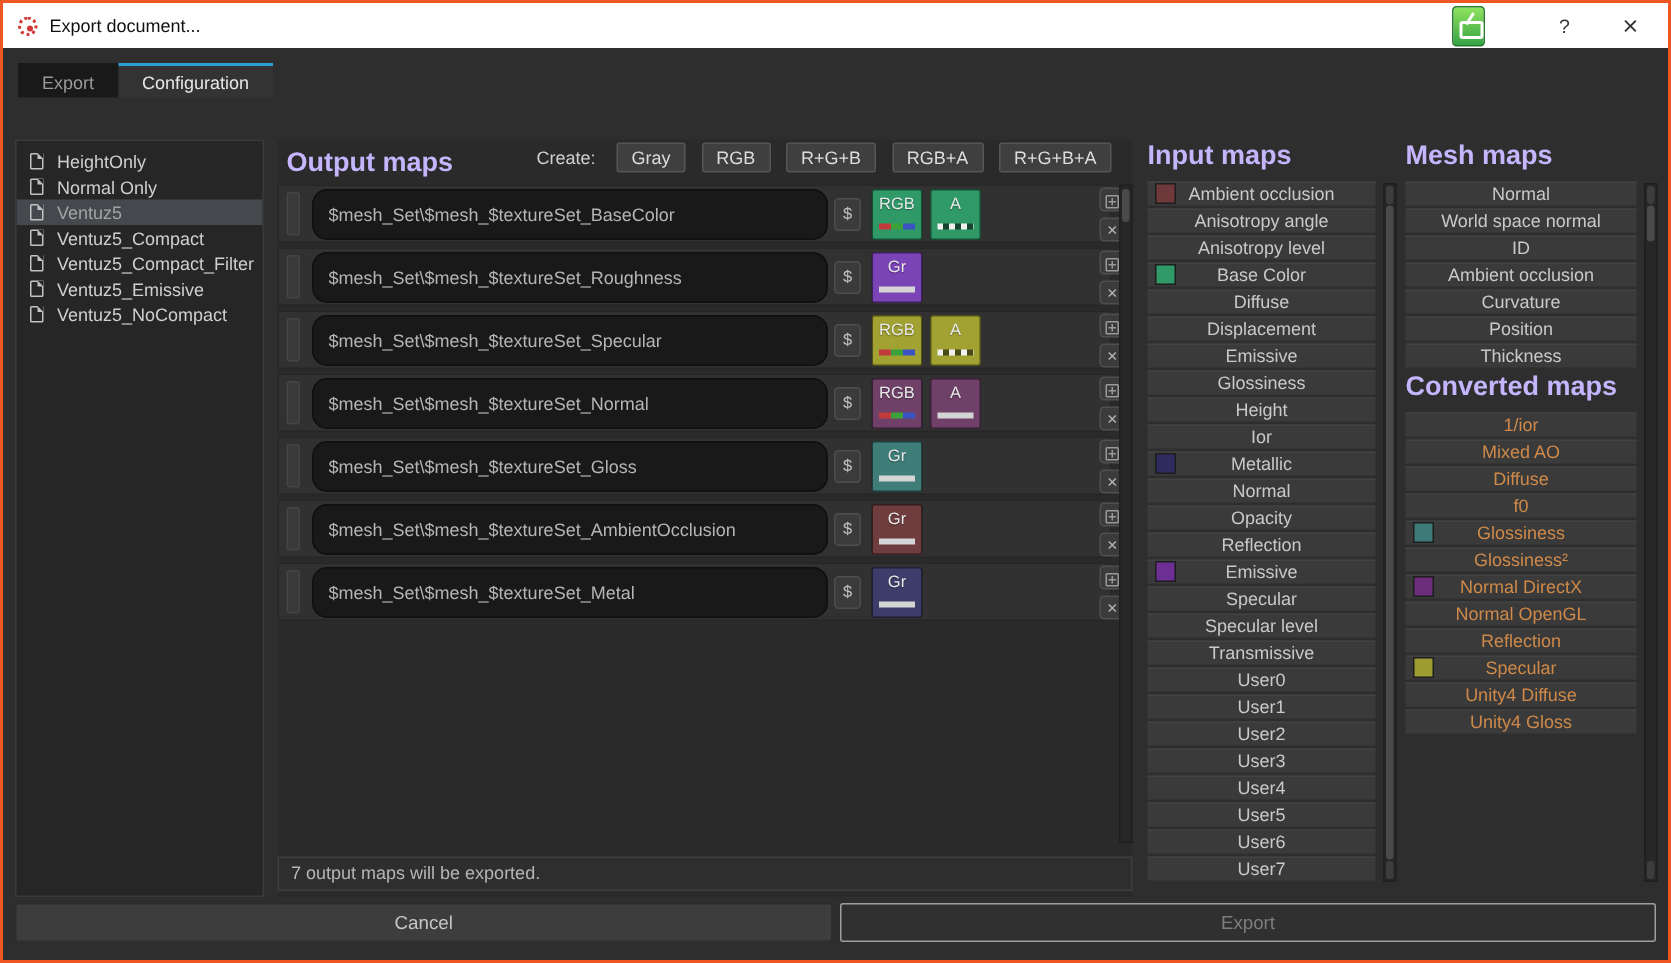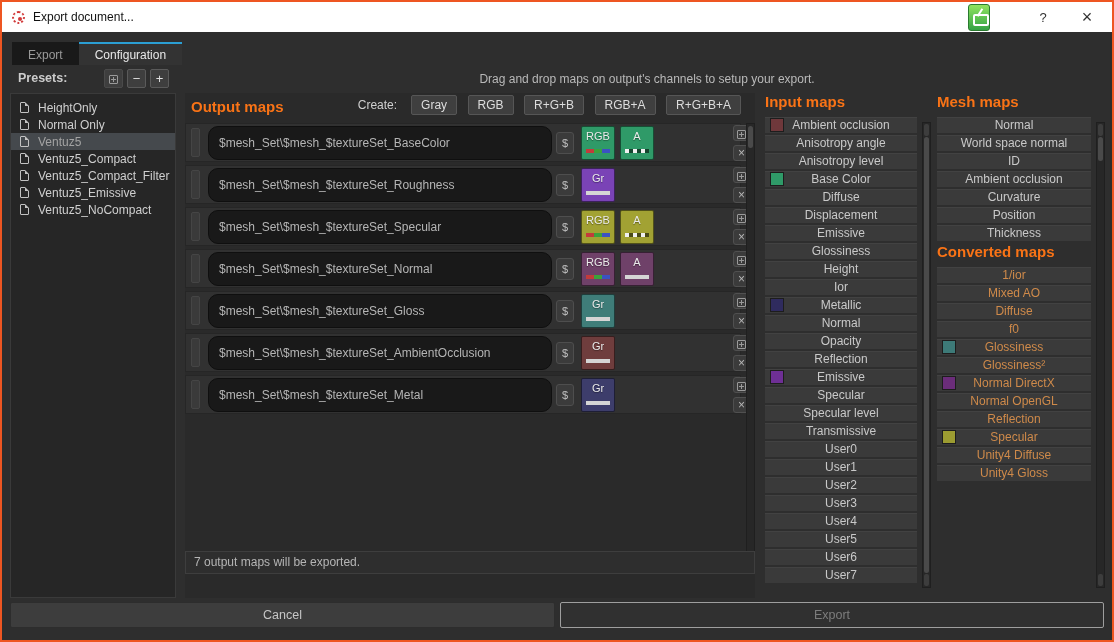--- a/index.html
+++ b/index.html
@@ -45,21 +45,21 @@
   .tool-btn.plus{left:148px;}
   .icon-dup{position:relative;display:inline-block;width:9px;height:9px;border:1px solid #9a9a9a;
     border-radius:1px;margin-top:4px;}
   .icon-dup::before{content:'';position:absolute;left:1px;top:3px;width:5px;height:1px;background:#9a9a9a;}
   .icon-dup::after{content:'';position:absolute;left:3px;top:1px;width:1px;height:5px;background:#9a9a9a;}
   .instruction{position:absolute;left:180px;right:0;top:6px;text-align:center;
     font-size:12px;color:#b9b9b9;}
 
   
   .panel{position:absolute;top:91px;height:505px;}
-  .panel h3{margin:0;font-size:15px;font-weight:bold;color:#f97316;}
+  .panel h3{margin:0;font-size:18px;font-weight:bold;color:#c4b5fd;}
 
   
   .presets-panel{left:8px;width:166px;background:#262626;border:1px solid #3a3a3a;
     padding-top:5px;overflow:hidden;}
   .pitem{display:flex;align-items:center;height:17px;padding-left:9px;font-size:12px;
     color:#cfcfcf;cursor:default;}
   .pitem.selected{background:#45494d;color:#a3a3a3;}
   .doc-icon{width:9px;height:11px;border:1px solid #c2c2c2;border-radius:1px;margin-right:9px;
     position:relative;flex:0 0 auto;}
   .doc-icon::after{content:'';position:absolute;right:-1px;top:-1px;border-style:solid;
@@ -87,21 +87,21 @@
   .chip{width:34px;height:34px;border:1px solid rgba(0,0,0,.5);border-radius:2px;margin-right:5px;
     position:relative;display:flex;flex-direction:column;align-items:center;cursor:default;}
   .chip-label{font-size:11px;color:#eaeaea;margin-top:3px;text-shadow:0 1px 1px rgba(0,0,0,.4);}
   .chip-line{position:absolute;left:4px;right:4px;bottom:6px;height:4px;}
   .chip-line.v-solid{background:#d5d5d5;}
   .chip-line.v-rgb{background:linear-gradient(to right,#c23b3b 0 33%,#3ba23b 33% 66%,#3b52c2 66% 100%);}
   .chip-line.v-dashed{background:repeating-linear-gradient(to right,#f0f0f0 0 4px,rgba(0,0,0,.55) 4px 8px);}
   .row-btns{margin-left:auto;display:flex;flex-direction:column;gap:4px;}
   .mini{width:17px;height:16px;background:#3b3b3b;border:1px solid #505050;border-radius:3px;
     color:#b5b5b5;font-size:12px;line-height:12px;padding:0;text-align:center;}
-  .status-box{position:absolute;left:0;right:0;bottom:24px;height:23px;background:#2e2e2e;
+  .status-box{position:absolute;left:0;right:0;bottom:4px;height:23px;background:#2e2e2e;
     border:1px solid #3e3e3e;color:#b5b5b5;font-size:12px;line-height:21px;padding-left:8px;}
 
   
   .sb{position:absolute;width:9px;background:#272727;border:1px solid #1f1f1f;}
   .sb .thumb{position:absolute;left:1px;right:1px;background:#4a4a4a;border-radius:3px;}
   .sb .cap{position:absolute;left:1px;right:1px;height:12px;background:#3d3d3d;border-radius:2px;}
   .sb-output{right:0;top:30px;bottom:36px;}
   .sb-output .thumb{top:2px;height:22px;}
 
   
@@ -145,27 +145,20 @@
 
       <div class="tab">
         <span>Export</span>
       </div>
 
       <div class="tab active">
         <span>Configuration</span>
       </div>
     </div>
 
-  <div class="toolbar">
-    <span class="presets-label">Presets:</span>
-    <button class="tool-btn dup"><span class="icon-dup"></span></button>
-    <button class="tool-btn minus">−</button>
-    <button class="tool-btn plus">+</button>
-    <span class="instruction">Drag and drop maps on output's channels to setup your export.</span>
-  </div>
 
   <div class="panel presets-panel">
 
       <div class="pitem">
         <span class="doc-icon"></span>
         <span>HeightOnly</span>
       </div>
 
       <div class="pitem">
         <span class="doc-icon"></span>

